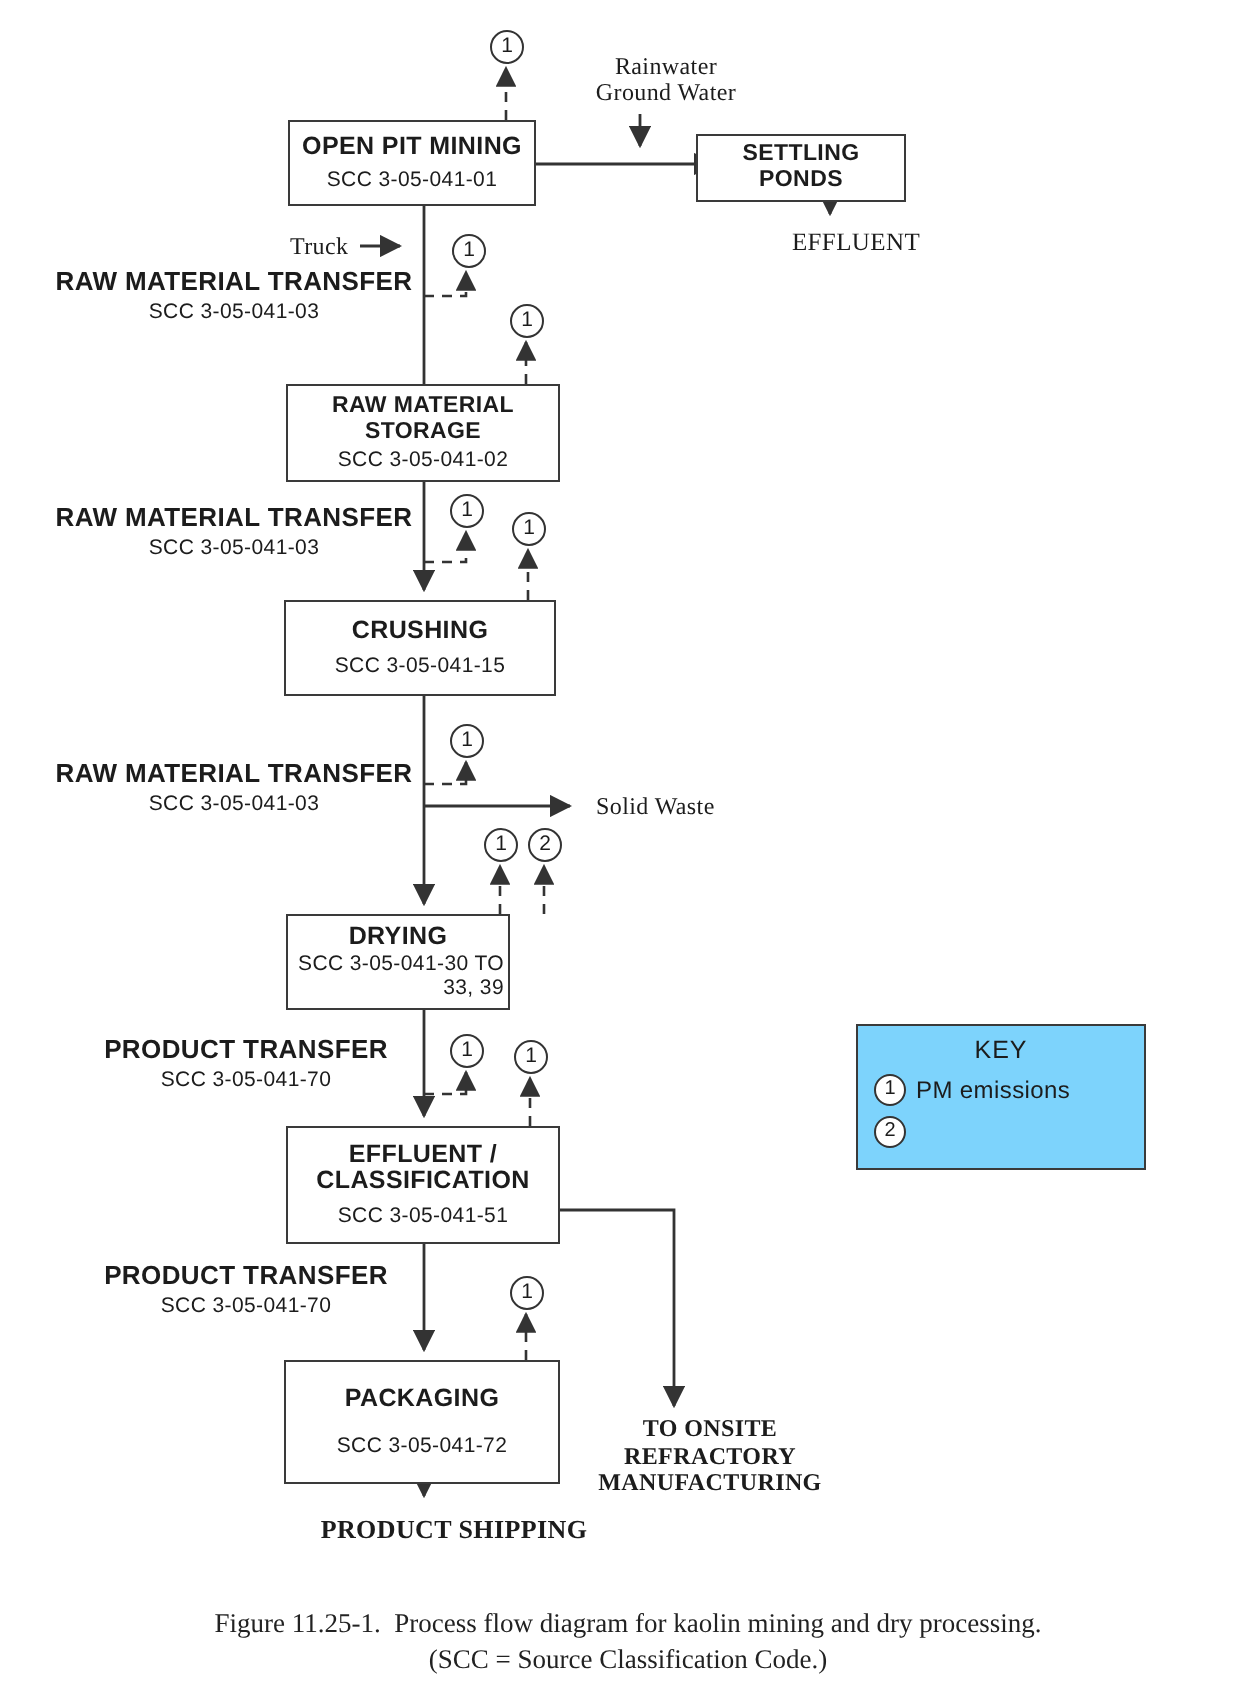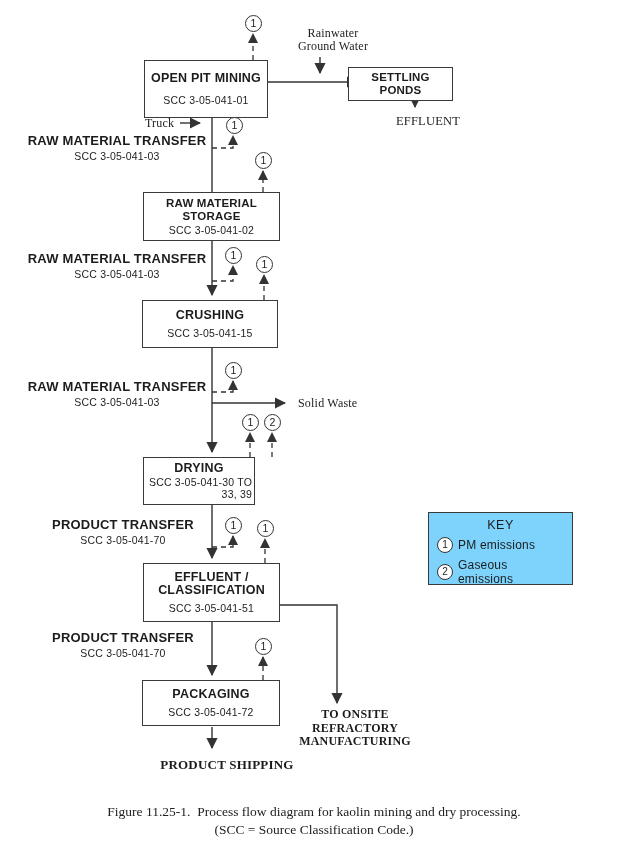--- a/index.html
+++ b/index.html
@@ -75,21 +75,21 @@
       <path d="M264,300 V275" marker-end="url(#arr)"></path>
       <path d="M212,392 H233 V381" marker-end="url(#arr)"></path>
       <path d="M250,457 V433" marker-end="url(#arr)"></path>
       <path d="M272,457 V433" marker-end="url(#arr)"></path>
       <path d="M212,547 H233 V536" marker-end="url(#arr)"></path>
       <path d="M265,563 V539" marker-end="url(#arr)"></path>
       <path d="M263,680 V657" marker-end="url(#arr)"></path>
     </g>
   </svg>
 
-  <div class="box" style="left:144px;top:60px;width:124px;height:58px">
+  <div class="box" style="left:144px;top:60px;width:124px;height:43px">
     <div class="box-title">OPEN PIT MINING</div>
     <div class="box-scc">SCC 3-05-041-01</div>
   </div>
 
   <div class="box" style="left:348px;top:67px;width:105px;height:34px">
     <div class="box-title small">SETTLING PONDS</div>
   </div>
 
   <div class="box" style="left:143px;top:192px;width:137px;height:49px">
     <div class="box-title small">RAW MATERIAL STORAGE</div>
@@ -107,21 +107,21 @@
   </div>
 
   <div class="box" style="left:143px;top:563px;width:137px;height:59px">
     <div>
       <div class="box-title">EFFLUENT /</div>
       <div class="box-title">CLASSIFICATION</div>
     </div>
     <div class="box-scc">SCC 3-05-041-51</div>
   </div>
 
-  <div class="box" style="left:142px;top:680px;width:138px;height:46px">
+  <div class="box" style="left:142px;top:680px;width:138px;height:62px">
     <div class="box-title">PACKAGING</div>
     <div class="box-scc">SCC 3-05-041-72</div>
   </div>
 
   <div class="circle" style="left:245px;top:15px">1</div>
   <div class="circle" style="left:226px;top:117px">1</div>
   <div class="circle" style="left:255px;top:152px">1</div>
   <div class="circle" style="left:225px;top:247px">1</div>
   <div class="circle" style="left:256px;top:256px">1</div>
   <div class="circle" style="left:225px;top:362px">1</div>
@@ -167,20 +167,19 @@
   </div>
 
   <div class="key-box" style="left:428px;top:512px;width:145px;height:73px">
     <div class="key-title">KEY</div>
     <div class="key-row">
       <div class="key-circle">1</div>
       <div class="key-label">PM emissions</div>
     </div>
     <div class="key-row">
       <div class="key-circle">2</div>
-      <div class="key-label">Gaseous emissions</div>
     </div>
   </div>
 
   <div class="caption" style="top:803px">Figure 11.25-1.&nbsp; Process flow diagram for kaolin mining and dry processing.</div>
   <div class="caption" style="top:821px">(SCC = Source Classification Code.)</div>
 
 </div>
 
 </body></html>

